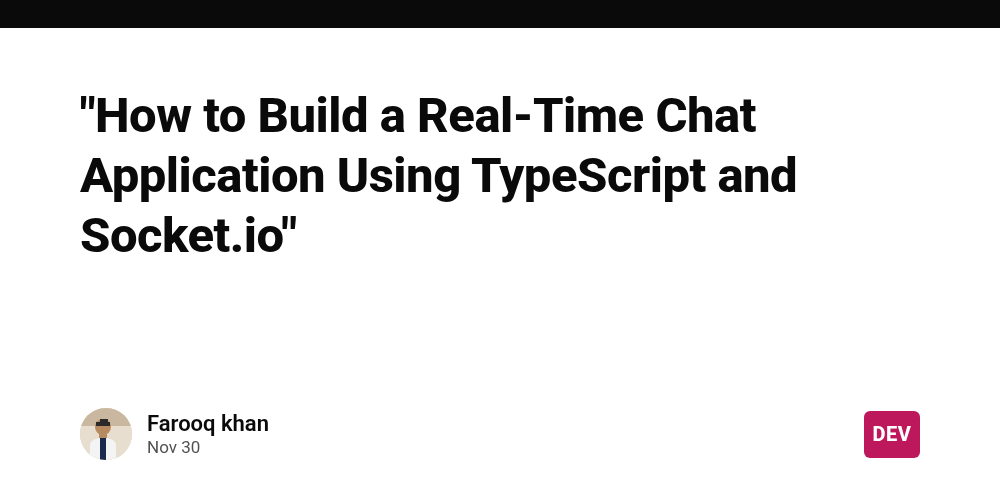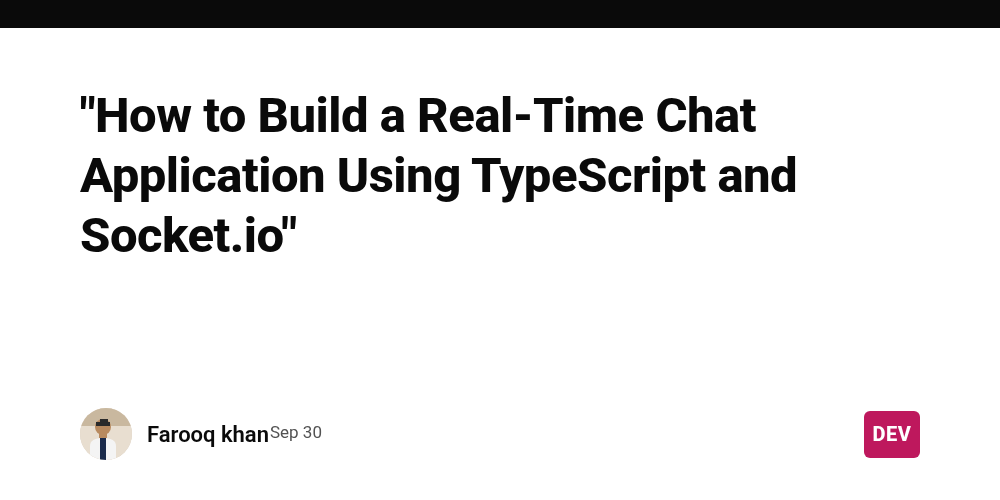--- a/index.html
+++ b/index.html
@@ -55,21 +55,21 @@
       background: #d9cdbf;
       position: relative;
     }
     .avatar svg {
       width: 100%;
       height: 100%;
       display: block;
     }
     .author-meta {
       display: flex;
-      flex-direction: row;
+      flex-direction: column;
       gap: 1px;
     }
     .author-name {
       font-size: 22px;
       font-weight: 600;
       color: #0a0a0a;
     }
     .post-date {
       font-size: 17px;
       color: #525252;
@@ -107,21 +107,21 @@
           <circle cx="23" cy="19" r="8" fill="#b88a5f"></circle>
           <rect x="19" y="24" width="8" height="6" fill="#b88a5f"></rect>
           <path d="M 10 52 L 10 38 Q 10 30 23 30 Q 36 30 36 38 L 36 52 Z" fill="#f4f4f4"></path>
           <path d="M 20 30 L 20 52 L 26 52 L 26 30 Z" fill="#1a2a4a"></path>
           <rect x="16" y="14" width="14" height="4" fill="#2a2a2a"></rect>
           <rect x="20" y="11" width="8" height="4" fill="#2a2a2a"></rect>
         </svg>
       </div>
       <div class="author-meta">
         <div class="author-name">Farooq khan</div>
-        <div class="post-date">Sep 30</div>
+        <div class="post-date">Nov 30</div>
       </div>
     </div>
 
     <div class="dev-badge">
       <span>DEV</span>
     </div>
   </div>
 </div>
 
 </body></html>

